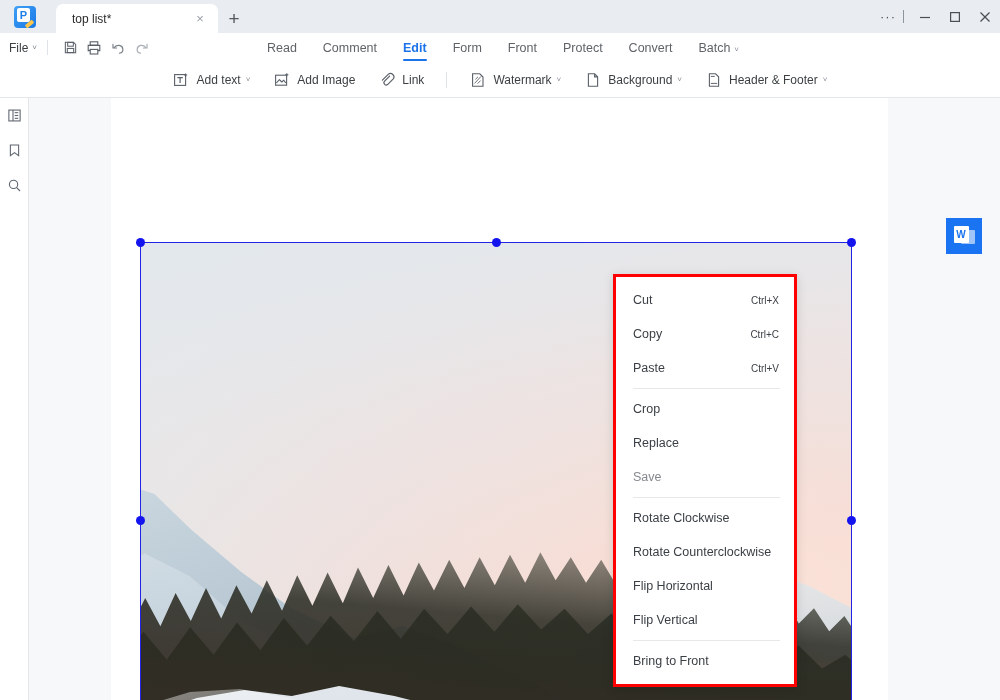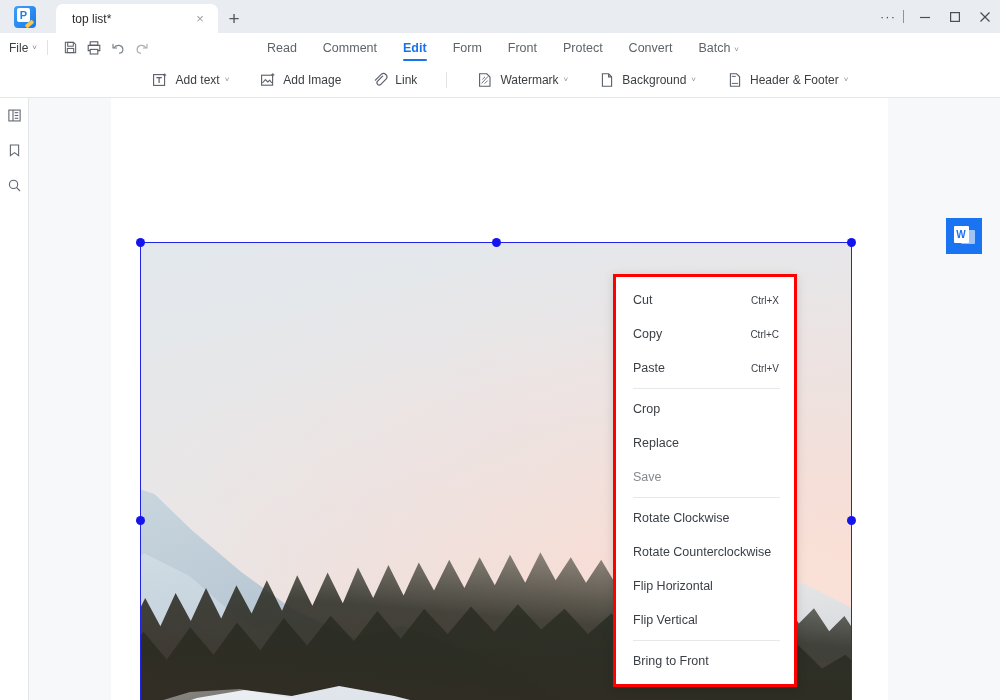--- a/index.html
+++ b/index.html
@@ -147,21 +147,21 @@
     border-radius: 1px;
   }
   .mtab .caret { font-size: 8px; color: #8a9099; margin-left: 4px; }
 
   
   .toolrow {
     height: 35px;
     background: #ffffff;
     border-bottom: 1px solid #e4e7ea;
     display: flex; align-items: center; justify-content: center;
-    gap: 12px;
+    gap: 5px;
     flex: 0 0 36px;
   }
   .tool {
     display: flex; align-items: center;
     height: 26px;
     padding: 0 9px;
     font-size: 12px;
     color: #3c4043;
     cursor: pointer;
     white-space: nowrap;

